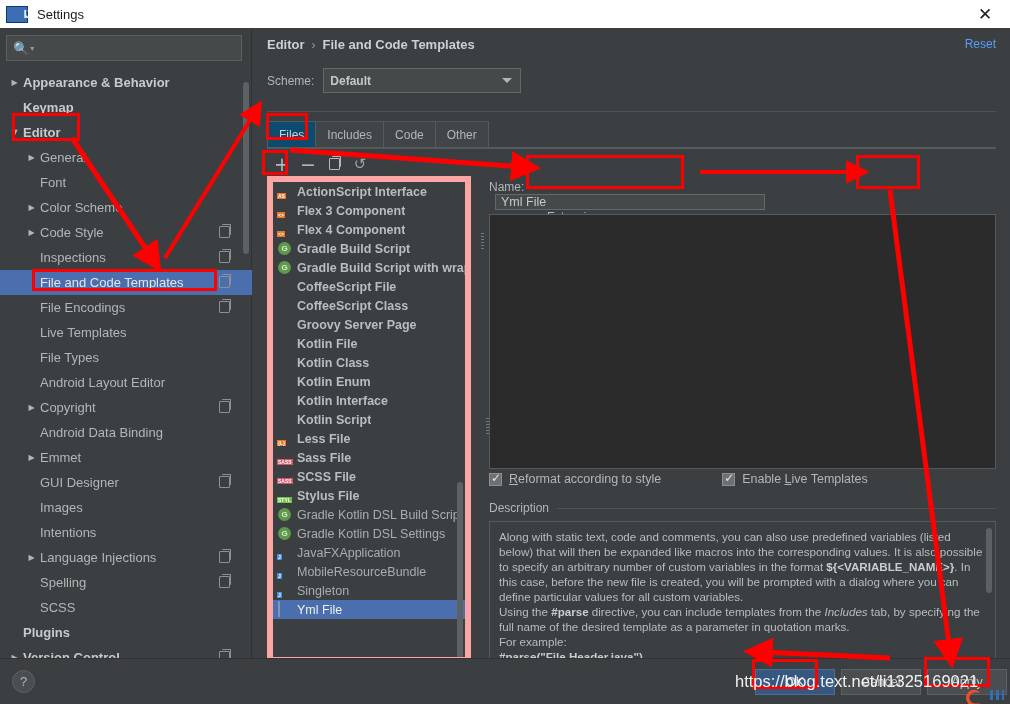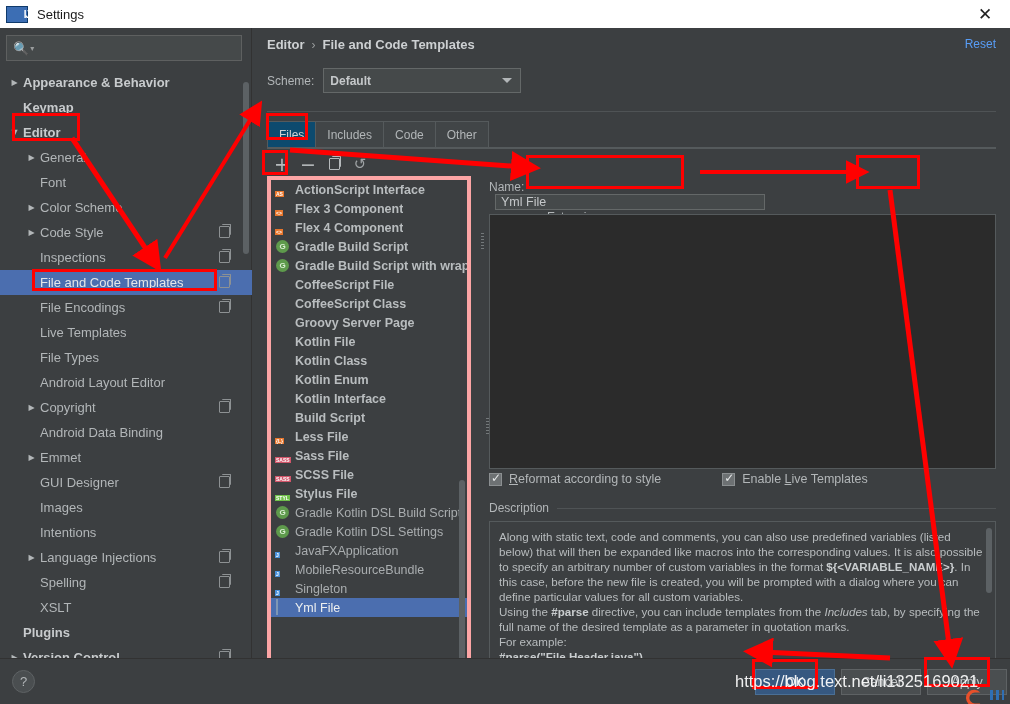--- a/index.html
+++ b/index.html
@@ -183,21 +183,21 @@
     content: ""; position: absolute; left: 2px; top: -3px;
     width: 8px; height: 10px; border: 1px solid #b6babc;
     border-bottom: none; border-left: none; border-radius: 1px;
   }
 
   
   .tpl-list {
     position: absolute; left: 14px; top: 148px;
     width: 204px; height: 487px;
     background: #3c3f41;
-    border: 4px solid #fca5a5;
+    border: 6px solid #fca5a5;
     overflow: hidden;
   }
   .tpl-row {
     height: 19px; display: flex; align-items: center;
     padding-left: 4px; font-size: 12.5px; color: #a9adaf;
     white-space: nowrap; cursor: default;
   }
   .tpl-row.strong { color: #b9bdbf; font-weight: bold; }
   .tpl-row.sel { background: #4b6eaf; color: #edeff0; }
   .tpl-ico {
@@ -522,21 +522,21 @@
           <span class="lbl">Language Injections</span>
           <span class="copy-mark"></span>
         </div>
         <div class="tree-row indent-2">
           <span class="arrow"></span>
           <span class="lbl">Spelling</span>
           <span class="copy-mark"></span>
         </div>
         <div class="tree-row indent-2">
           <span class="arrow"></span>
-          <span class="lbl">XSLT</span>
+          <span class="lbl">SCSS</span>
         </div>
         <div class="tree-row indent-1 bold">
           <span class="arrow"></span>
           <span class="lbl">Plugins</span>
         </div>
         <div class="tree-row indent-1 bold">
           <span class="arrow">▶</span>
           <span class="lbl">Version Control</span>
           <span class="copy-mark"></span>
         </div>
@@ -629,21 +629,21 @@
           <div class="tpl-row strong">
             <span class="tpl-ico"><span class="ico-kotlin"></span></span>
             <span class="tpl-name">Kotlin Enum</span>
           </div>
           <div class="tpl-row strong">
             <span class="tpl-ico"><span class="ico-kotlin"></span></span>
             <span class="tpl-name">Kotlin Interface</span>
           </div>
           <div class="tpl-row strong">
             <span class="tpl-ico"><span class="ico-kotlin"></span></span>
-            <span class="tpl-name">Build Script</span>
+            <span class="tpl-name">Kotlin Script</span>
           </div>
           <div class="tpl-row strong">
             <span class="tpl-ico"><span class="ico-file"></span><span class="ico-badge b-less">{L}</span></span>
             <span class="tpl-name">Less File</span>
           </div>
           <div class="tpl-row strong">
             <span class="tpl-ico"><span class="ico-file"></span><span class="ico-badge b-sass">SASS</span></span>
             <span class="tpl-name">Sass File</span>
           </div>
           <div class="tpl-row strong">

